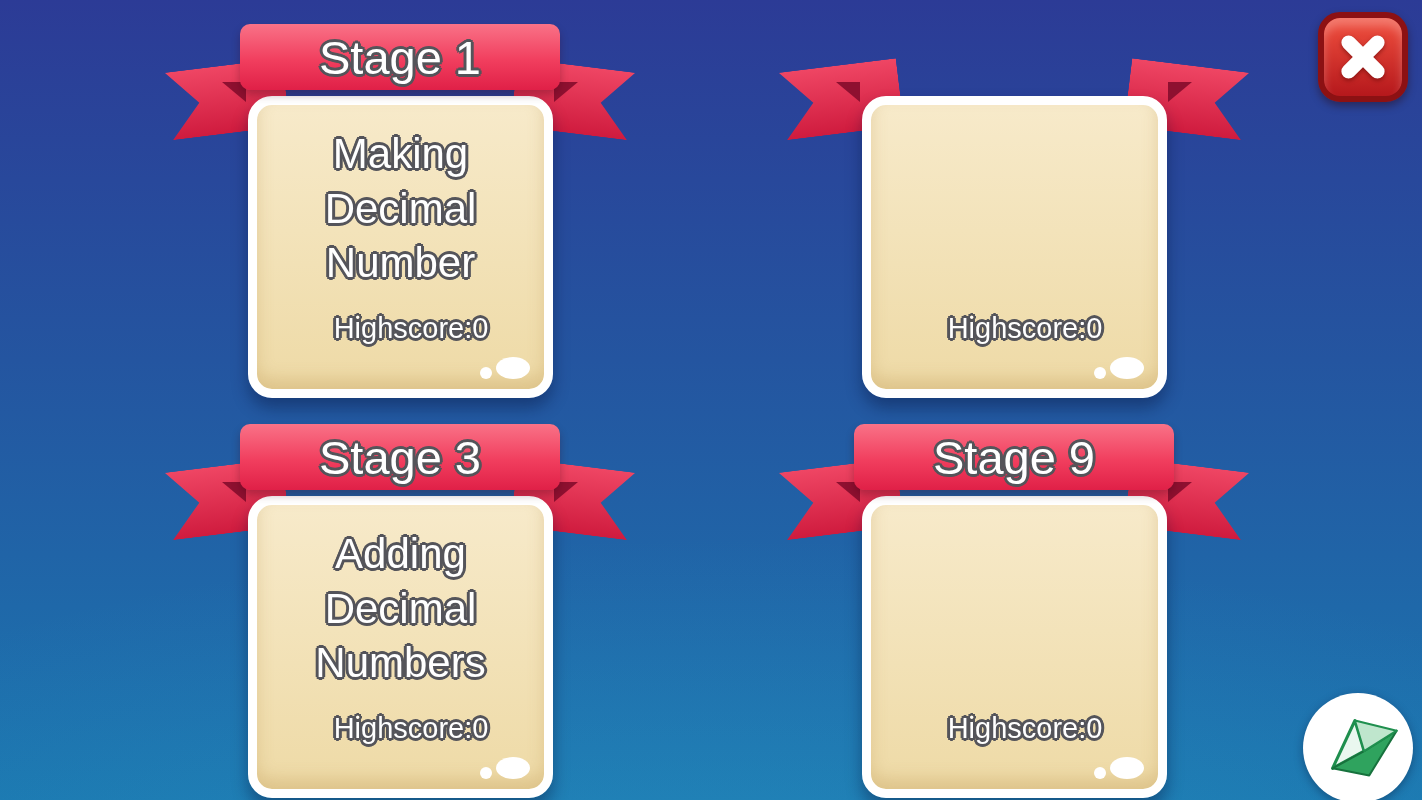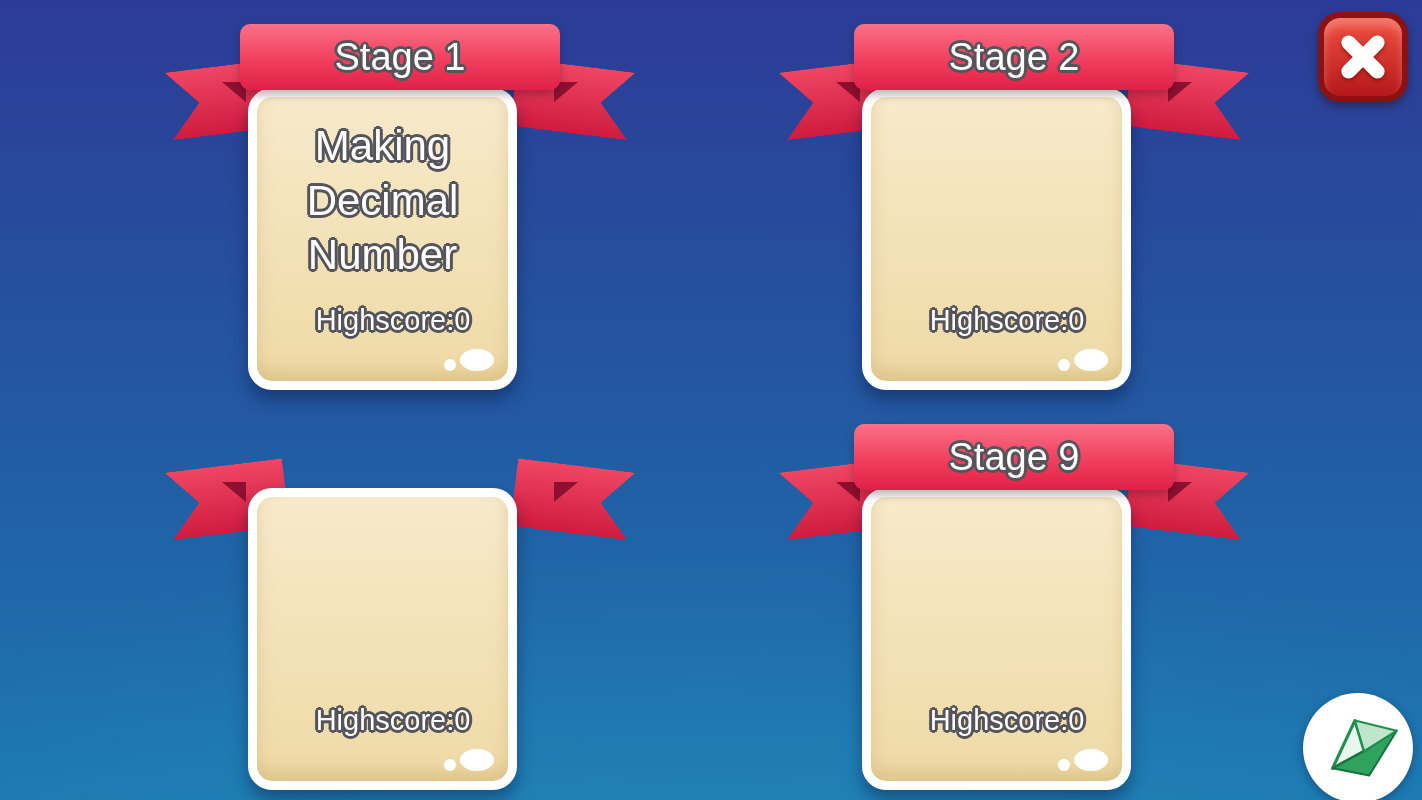--- a/index.html
+++ b/index.html
@@ -23,21 +23,21 @@
   }
 
   
   .stage { position: absolute; width: 480px; height: 384px; cursor: pointer; }
   .s1 { left: 160px; top: 18px; }
   .s2 { left: 774px; top: 18px; }
   .s3 { left: 160px; top: 418px; }
   .s4 { left: 774px; top: 418px; }
 
   .card-body {
-    position: absolute; left: 88px; top: 70px; width: 269px; height: 302px;
+    position: absolute; left: 88px; top: 78px; width: 305px; height: 302px;
     background: linear-gradient(180deg, var(--card-top,#f7eaca) 0%, var(--card-bottom,#eedaa6) 100%);
     border: 9px solid #ffffff;
     border-radius: 24px;
     box-shadow: 0 10px 16px rgba(5,15,55,0.38), inset 0 -10px 16px rgba(185,145,75,0.30);
     z-index: 2;
   }
   .card-title {
     position: absolute; top: 22px; left: 14px; right: 14px;
     text-align: center; font-size: 42px; line-height: 1.3;
   }
@@ -51,21 +51,21 @@
 
   
   .ribbon-band {
     position: absolute; left: 80px; top: 6px; width: 320px; height: 66px;
     background: linear-gradient(180deg, var(--ribbon-light,#f97287) 0%, var(--ribbon-main,#f13e5e) 55%, var(--ribbon-dark,#e02047) 100%);
     border-radius: 10px;
     z-index: 3;
     display: flex; align-items: center; justify-content: center;
     box-shadow: 0 5px 8px rgba(60,0,20,0.30);
   }
-  .ribbon-band span { font-size: 38px; }
+  .ribbon-band span { font-size: 47px; }
 
   .wing {
     position: absolute; top: 40px; width: 118px; height: 68px; z-index: 1;
     background: linear-gradient(180deg, var(--wing-top,#ef4664) 0%, var(--wing-bottom,#cf1b3e) 100%);
   }
   .wing-left  { left: 8px;  transform-origin: 100% 50%; transform: rotate(-7deg);
                 clip-path: polygon(0 0, 100% 0, 100% 100%, 0 100%, 26% 50%); }
   .wing-right { left: 354px; transform-origin: 0% 50%;  transform: rotate(7deg);
                 clip-path: polygon(0 0, 100% 0, 74% 50%, 100% 100%, 0 100%); }
 
@@ -117,34 +117,35 @@
 <div class="stage s2">
   <div class="wing wing-left"></div>
   <div class="wing wing-right"></div>
   <div class="fold fold-left"></div>
   <div class="fold fold-right"></div>
   <div class="card-body">
     <div class="card-score outlined">Highscore:0</div>
     <div class="bubble bubble-big"></div>
     <div class="bubble bubble-small"></div>
   </div>
-  <div class="ribbon-band">
-    <span class="outlined">Stage 2</span>
-  </div>
 </div>
 
 <div class="stage s3">
   <div class="wing wing-left"></div>
   <div class="wing wing-right"></div>
   <div class="fold fold-left"></div>
   <div class="fold fold-right"></div>
   <div class="card-body">
+    <div class="card-title outlined">Adding Decimal Numbers</div>
     <div class="card-score outlined">Highscore:0</div>
     <div class="bubble bubble-big"></div>
     <div class="bubble bubble-small"></div>
+  </div>
+  <div class="ribbon-band">
+    <span class="outlined">Stage 3</span>
   </div>
 </div>
 
 <div class="stage s4">
   <div class="wing wing-left"></div>
   <div class="wing wing-right"></div>
   <div class="fold fold-left"></div>
   <div class="fold fold-right"></div>
   <div class="card-body">
     <div class="card-score outlined">Highscore:0</div>

